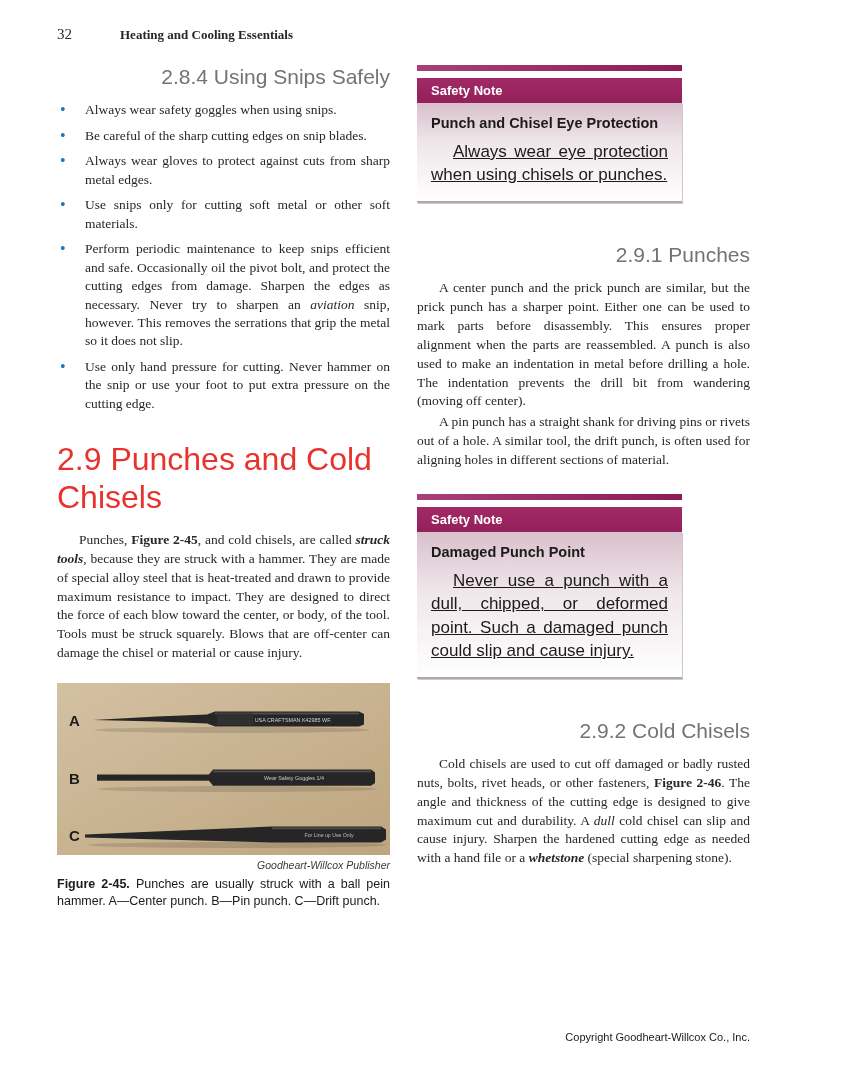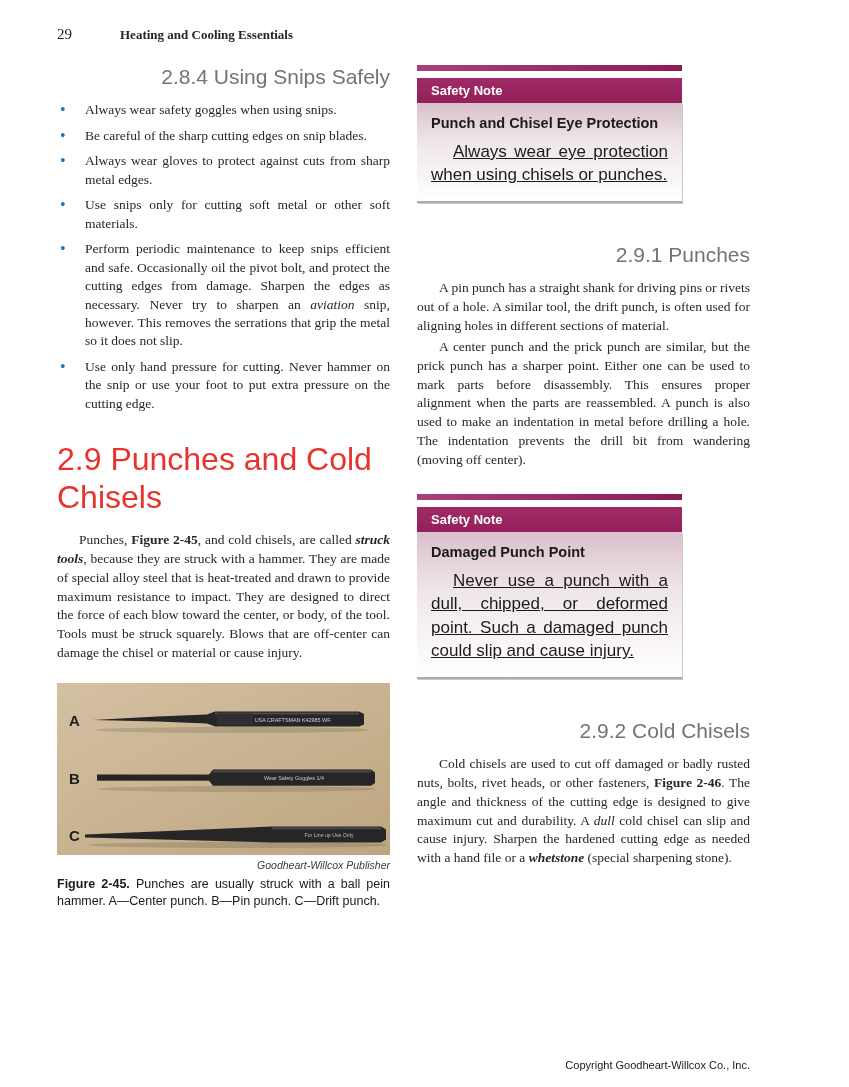--- a/index.html
+++ b/index.html
@@ -81,32 +81,32 @@
   .fig-credit {
     font-family:"Liberation Sans", sans-serif; font-style:italic;
     font-size:10.5px; text-align:right; margin-top:4px; color:#3a3a3a;
   }
   .fig-caption {
     font-family:"Liberation Sans", sans-serif;
     font-size:12.5px; line-height:1.32; margin-top:5px; text-align:justify; color:#1c1a1b;
   }
 
   .page-footer {
-    position:absolute; right:99px; bottom:16px;
+    position:absolute; right:99px; bottom:44px;
     font-family:"Liberation Sans", sans-serif;
     font-size:11px; color:#1c1a1b;
   }
 </style>
 </head>
 <body>
 
 <div class="page">
 
   <header class="page-header">
-    <span class="page-num">29</span>
+    <span class="page-num">32</span>
     <span class="running-head">Heating and Cooling Essentials</span>
   </header>
 
   <div class="columns">
 
     <div class="col">
 
       <h2 class="h-blue">2.8.4 Using Snips Safely</h2>
 
       <ul class="bullets">
@@ -175,22 +175,22 @@
         <div class="sn-gap"></div>
         <div class="sn-header">Safety Note</div>
         <div class="sn-body">
           <div class="sn-title">Punch and Chisel Eye Protection</div>
           <p class="sn-text">Always wear eye protection when using chisels or punches.</p>
         </div>
       </div>
 
       <h2 class="h-blue mt-section">2.9.1 Punches</h2>
 
+      <p class="body-para indent">A center punch and the prick punch are similar, but the prick punch has a sharper point. Either one can be used to mark parts before disassembly. This ensures proper alignment when the parts are reassembled. A punch is also used to make an indentation in metal before drilling a hole. The indentation prevents the drill bit from wandering (moving off center).</p>
       <p class="body-para indent">A pin punch has a straight shank for driving pins or rivets out of a hole. A similar tool, the drift punch, is often used for aligning holes in different sections of material.</p>
-      <p class="body-para indent">A center punch and the prick punch are similar, but the prick punch has a sharper point. Either one can be used to mark parts before disassembly. This ensures proper alignment when the parts are reassembled. A punch is also used to make an indentation in metal before drilling a hole. The indentation prevents the drill bit from wandering (moving off center).</p>
 
       <div class="safety second">
         <div class="sn-topbar"></div>
         <div class="sn-gap"></div>
         <div class="sn-header">Safety Note</div>
         <div class="sn-body">
           <div class="sn-title">Damaged Punch Point</div>
           <p class="sn-text">Never use a punch with a dull, chipped, or deformed point. Such a damaged punch could slip and cause injury.</p>
         </div>
       </div>

